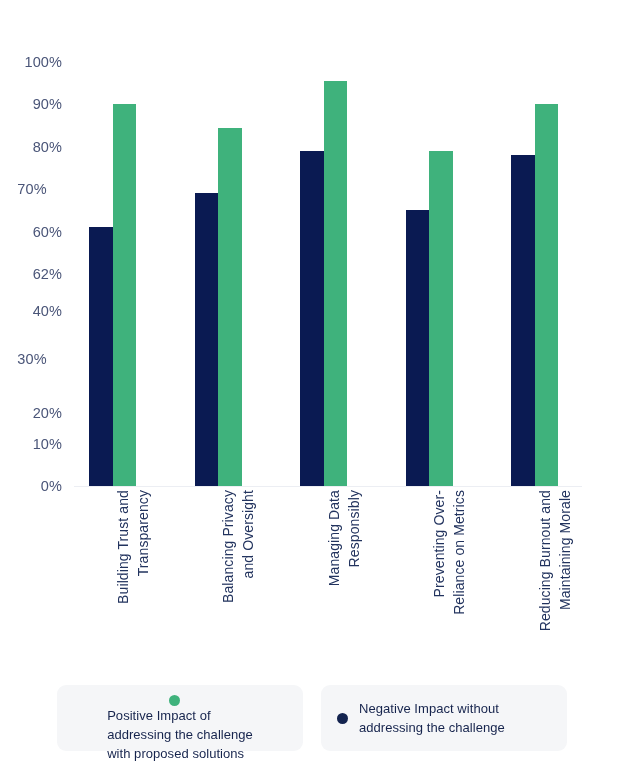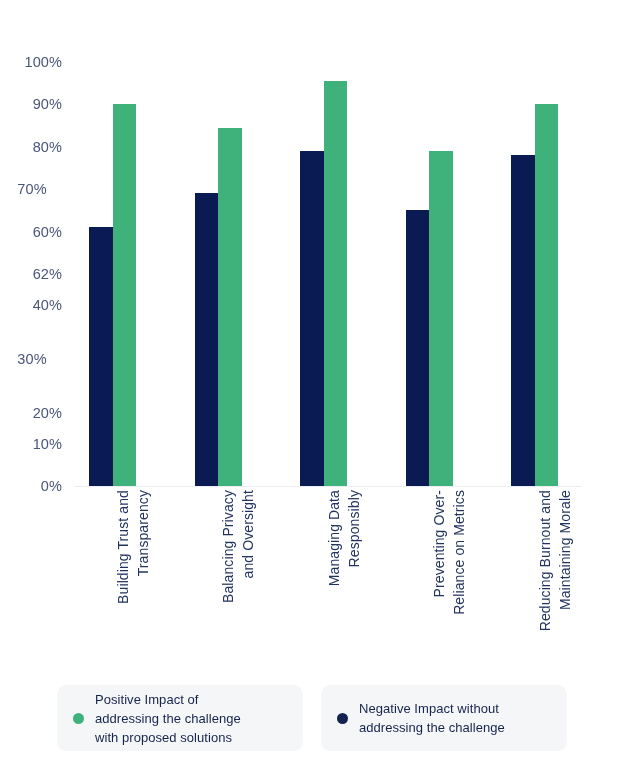--- a/index.html
+++ b/index.html
@@ -102,21 +102,21 @@
     display: flex;
     gap: 18px;
   }
   .legend-card {
     background: #f5f6f8;
     border-radius: 9px;
     display: flex;
     align-items: center;
     padding: 10px 16px;
   }
-  .legend-card.one { width: 246px; }
+  .legend-card.one { width: 246px; flex-direction: column; }
   .legend-card.two { width: 246px; }
   .legend-dot {
     width: 11px;
     height: 11px;
     border-radius: 50%;
     flex: 0 0 auto;
     margin-right: 11px;
   }
   .legend-dot.pos { background: #3fb27c; }
   .legend-dot.neg { background: #13234f; }
@@ -135,21 +135,21 @@
 
   <div class="plot-area">
 
     <div class="y-axis">
         <div class="y-tick" style="top: 42px;">100%</div>
         <div class="y-tick" style="top: 84.4px;">90%</div>
         <div class="y-tick" style="top: 126.8px;">80%</div>
         <div class="y-tick" style="top: 169.2px; text-align: center;">70%</div>
         <div class="y-tick" style="top: 211.6px;">60%</div>
         <div class="y-tick" style="top: 254px;">62%</div>
-        <div class="y-tick" style="top: 285px;">40%</div>
+        <div class="y-tick" style="top: 291px;">40%</div>
         <div class="y-tick" style="top: 338.8px; text-align: center;">30%</div>
         <div class="y-tick" style="top: 393px;">20%</div>
         <div class="y-tick" style="top: 423.6px;">10%</div>
         <div class="y-tick" style="top: 466px;">0%</div>
       </div>
 
     <div class="bars-layer">
         <div class="bar bar-neg" title="61%" style="left: 89px; width: 23.5px; top: 207.36px; height: 258.64px; bottom: auto; background: rgb(10, 26, 82);"></div>
         <div class="bar bar-pos" title="90%" style="left: 112.5px; width: 23.5px; top: 84.4px; height: 381.6px; bottom: auto; background: rgb(63, 178, 124);"></div>
         <div class="bar bar-neg" title="69%" style="left: 194.5px; width: 23.5px; top: 173.44px; height: 292.56px; bottom: auto; background: rgb(10, 26, 82);"></div>

